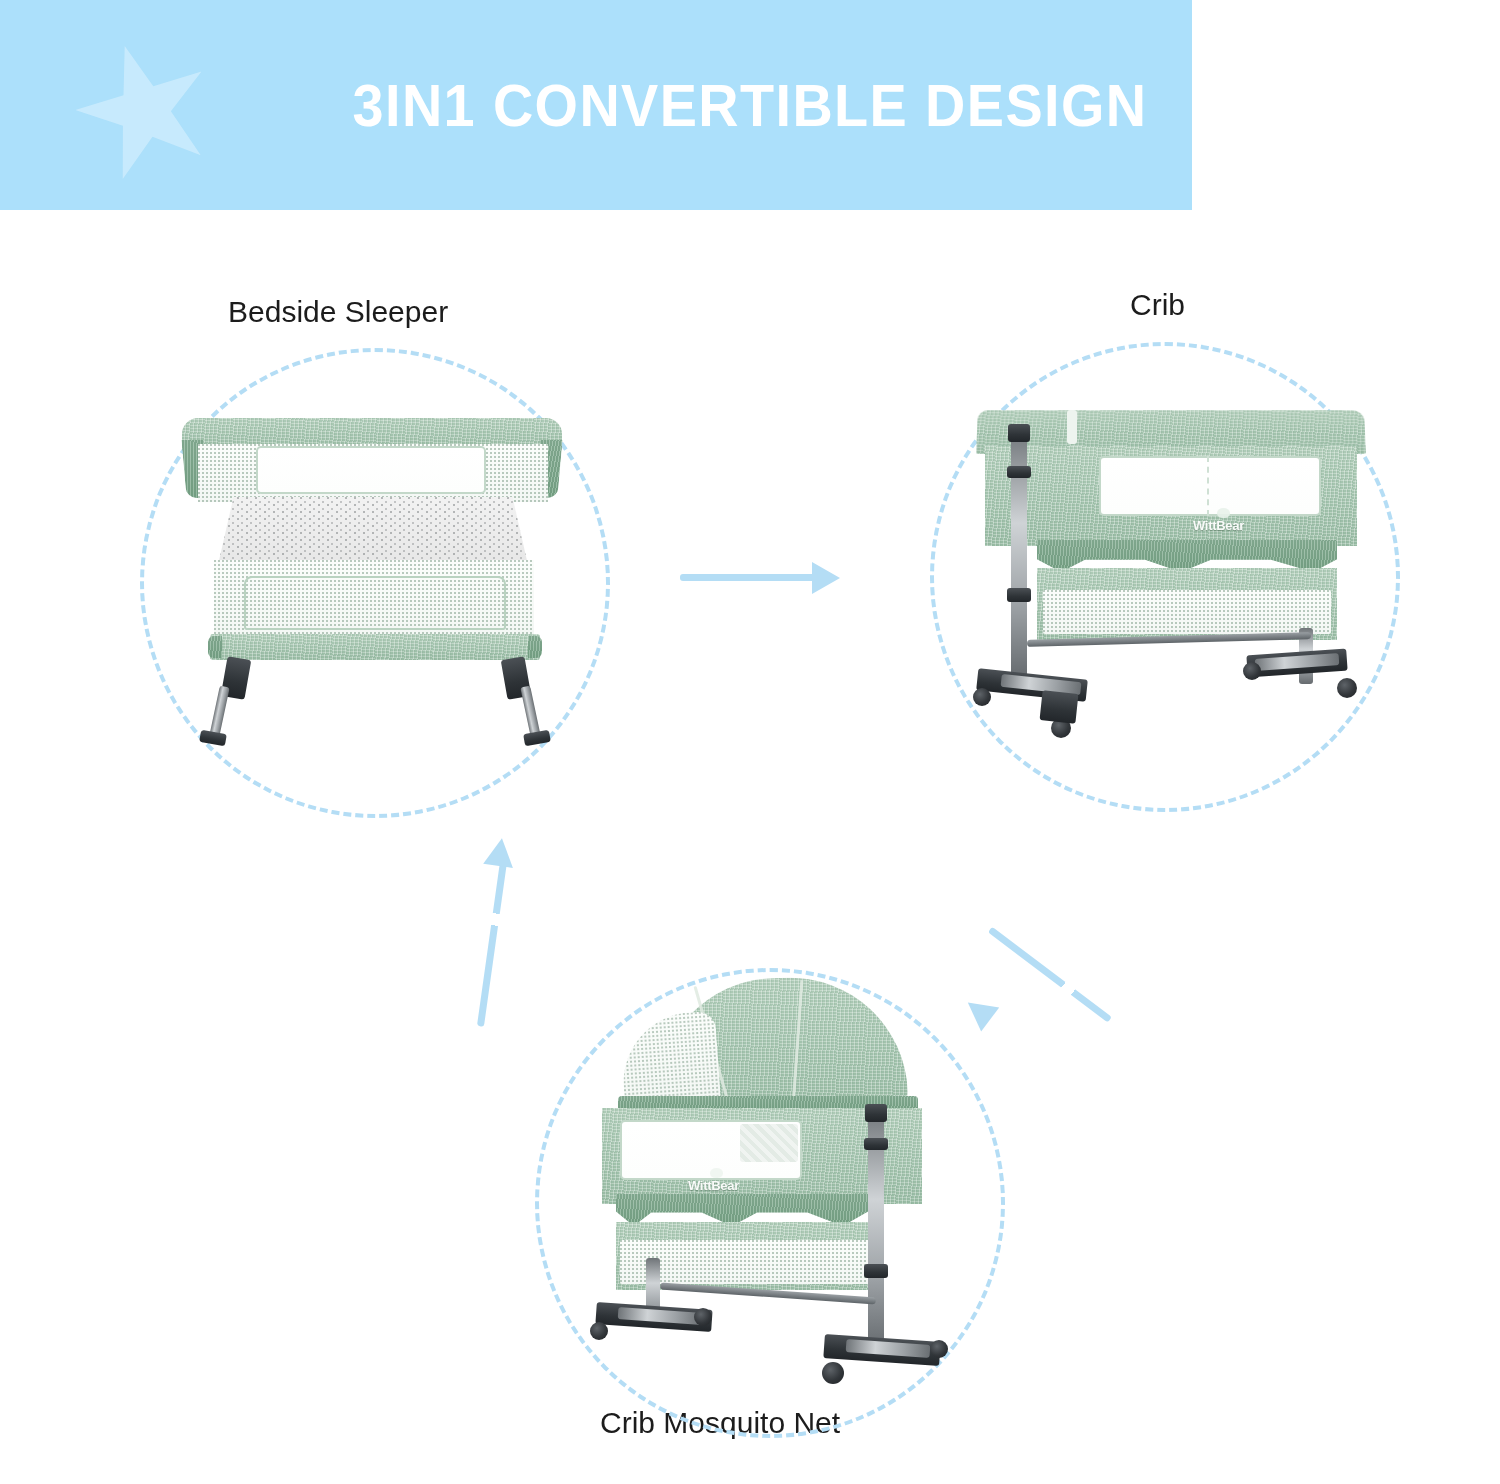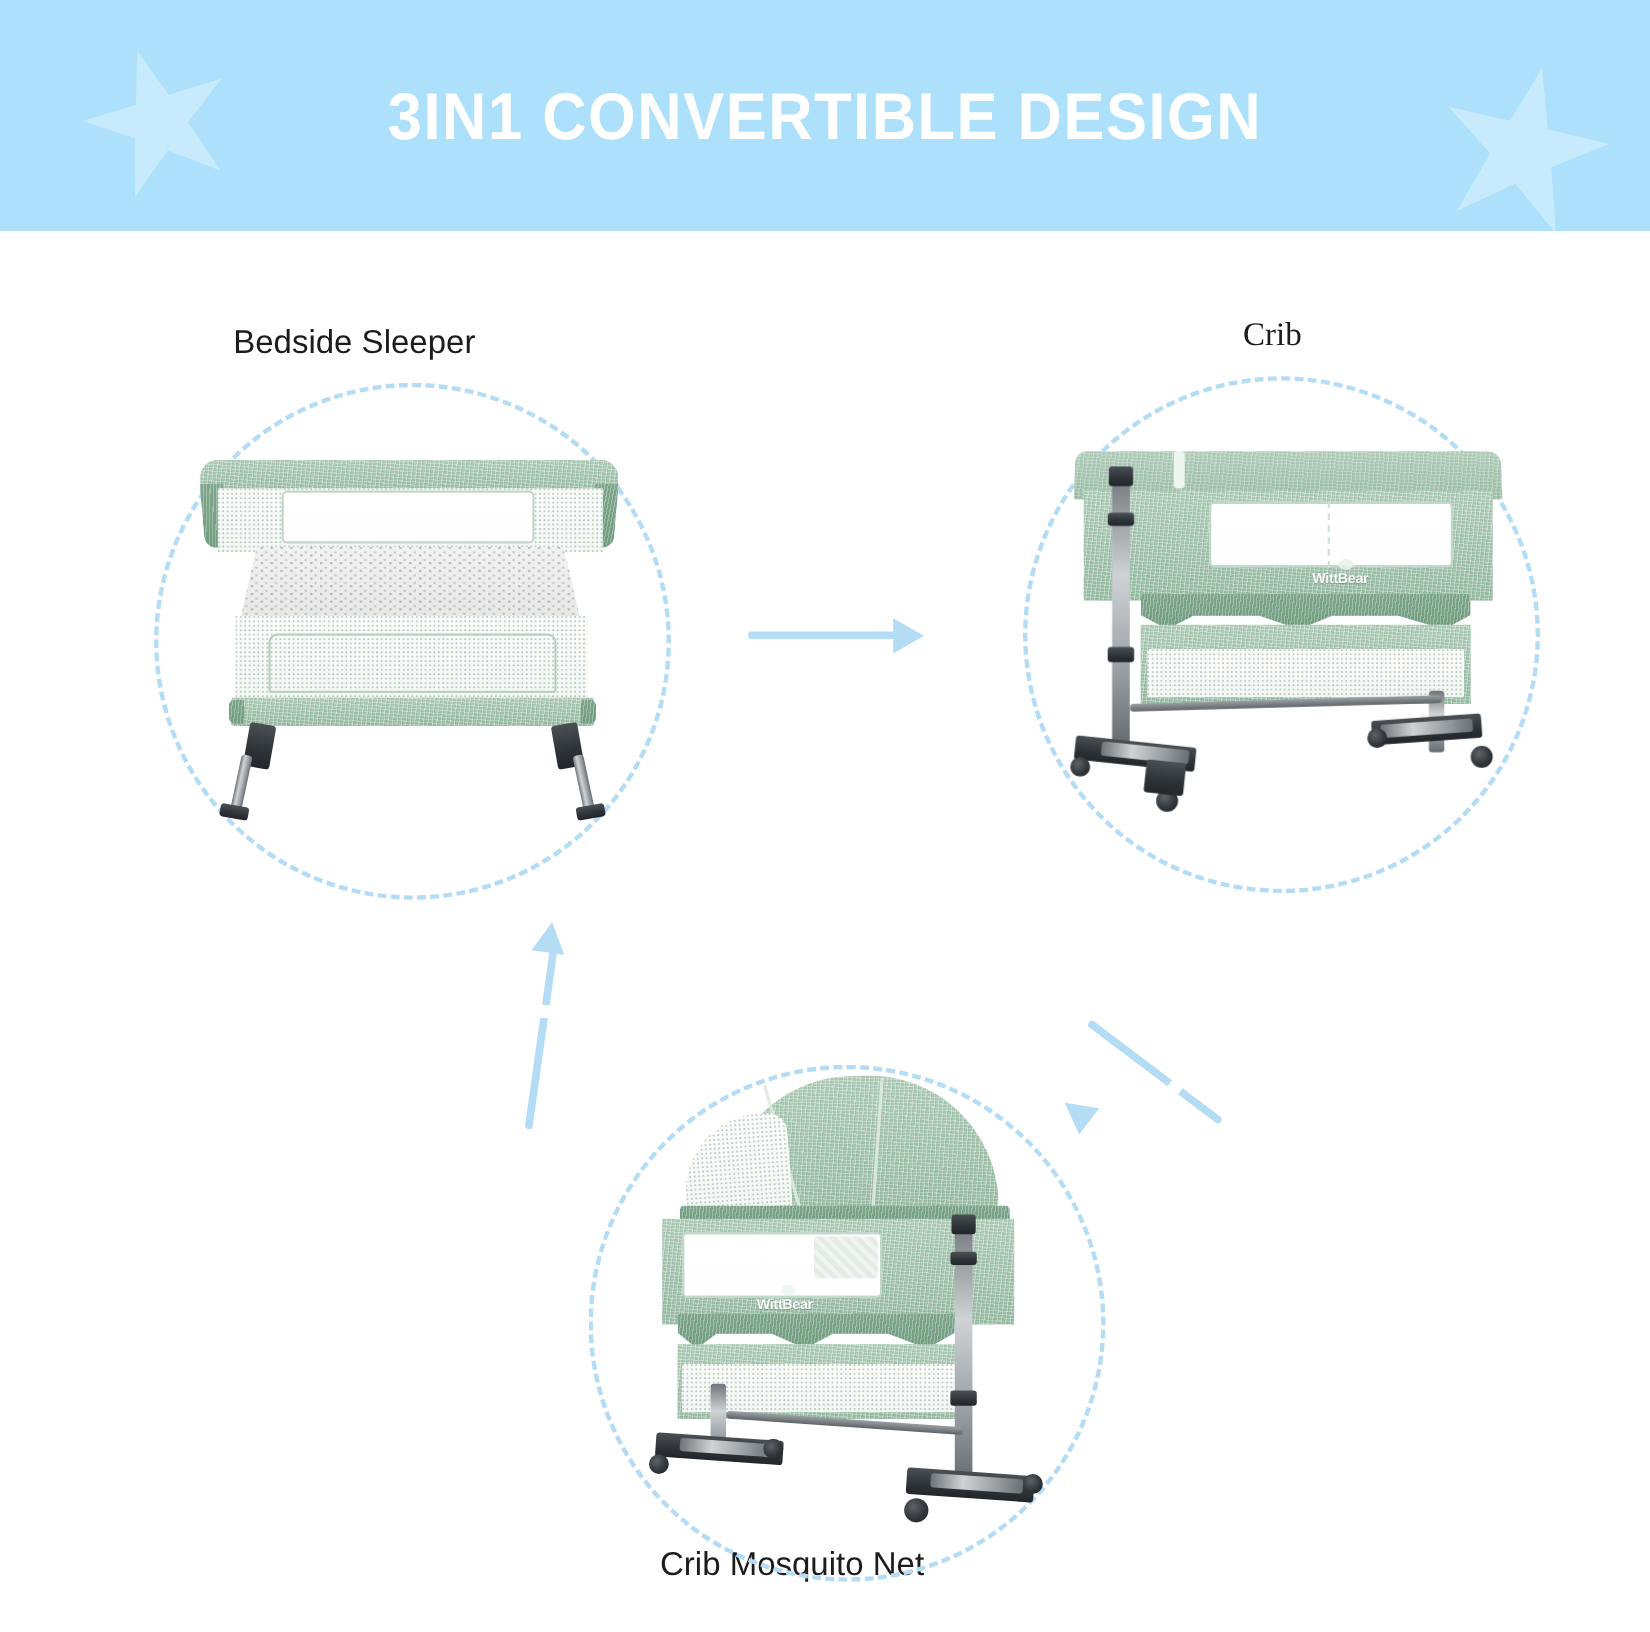--- a/index.html
+++ b/index.html
@@ -1,20 +1,20 @@
 <!DOCTYPE html>
 <html><head>
 <meta charset="utf-8">
 <style>
   html,body{margin:0;padding:0;background:#ffffff;}
   body{width:1500px;height:1484px;position:relative;overflow:hidden;
        font-family:"Liberation Sans","DejaVu Sans",sans-serif;}
 
   
-  #banner{position:absolute;left:0;top:0;width:1500px;height:210px;
+  #banner{position:absolute;left:0;top:0;width:1192px;height:210px;
           background:#ace0fb;overflow:hidden;text-align:right;}
   .bstar{position:absolute;opacity:.62;
          background:#d9f0fd;
          clip-path:polygon(50% 0%,61.8% 35.5%,100% 35.5%,69% 57.5%,80.9% 96%,50% 72%,19.1% 96%,31% 57.5%,0% 35.5%,38.2% 35.5%);}
   #star-left{left:78px;top:43px;width:132px;height:132px;transform:rotate(-17deg);}
   #star-right{left:1310px;top:60px;width:150px;height:150px;transform:rotate(13deg);}
   #banner-title{position:absolute;left:0;top:0;width:1500px;height:210px;
       display:flex;align-items:center;justify-content:center;
       color:#ffffff;font-size:60px;font-weight:bold;letter-spacing:1.5px;
       font-family:"Liberation Sans","DejaVu Sans",sans-serif;
@@ -78,22 +78,22 @@
 <body>
 
 <div id="banner">
   <div class="bstar" id="star-left"></div>
   <div class="bstar" id="star-right"></div>
   <div id="banner-title">3IN1 CONVERTIBLE DESIGN</div>
 </div>
 
 <div id="stage">
 
-  <div class="caption" style="left:212px;top:85px;text-align:center;">Bedside Sleeper</div>
-  <div class="caption" style="left:1130px;top:78px;font-family:Liberation Serif, serif;">Crib</div>
+  <div class="caption" style="left:228px;top:85px;text-align:center;">Bedside Sleeper</div>
+  <div class="caption" style="left:1130px;top:78px;">Crib</div>
   <div class="caption" style="left:600px;top:1196px;">Crib Mosquito Net</div>
 
   <div class="ring" style="left:140px;top:138px;width:470px;height:470px;"></div>
 
   <div class="panel" id="p-sleeper" style="left:160px;top:190px;width:430px;height:400px;">
 
     <div class="prod fab" style="left:22px;top:18px;width:380px;height:34px;border-radius:16px 16px 4px 4px;"></div>
 
     <div class="prod fab-dk" style="left:24px;top:40px;width:22px;height:58px;border-radius:0 0 10px 10px;transform:skewX(5deg);"></div>
     <div class="prod fab-dk" style="left:378px;top:40px;width:22px;height:58px;border-radius:0 0 10px 10px;transform:skewX(-5deg);"></div>

